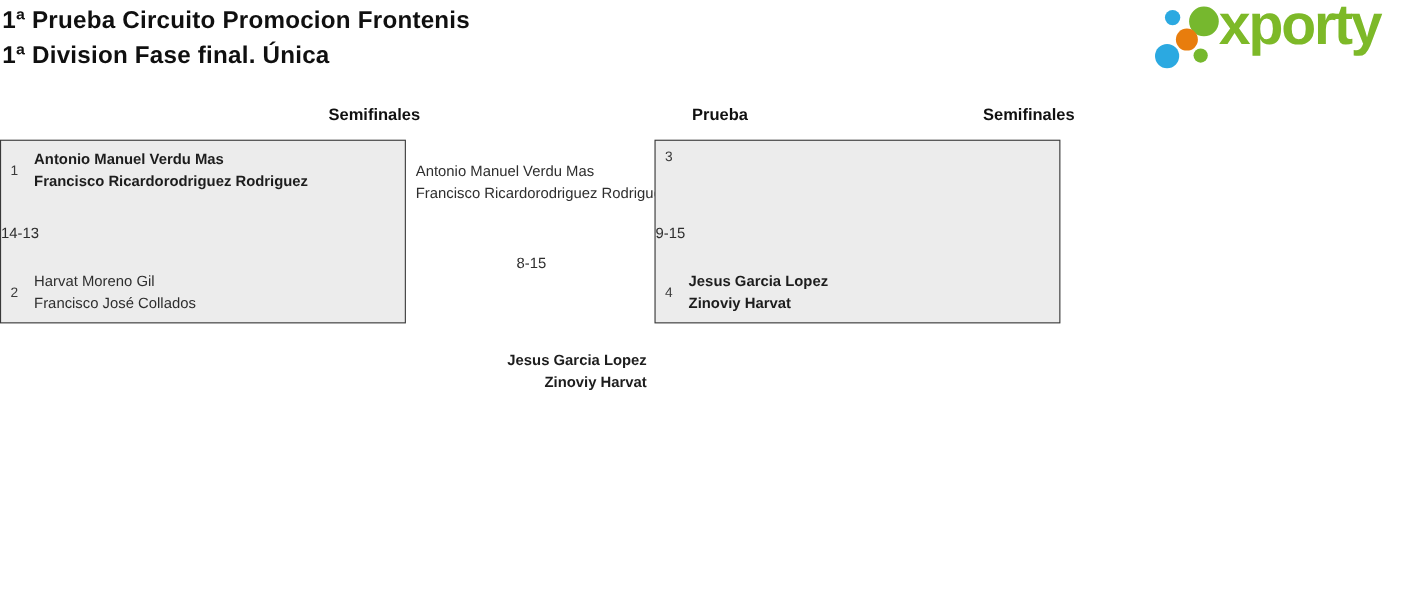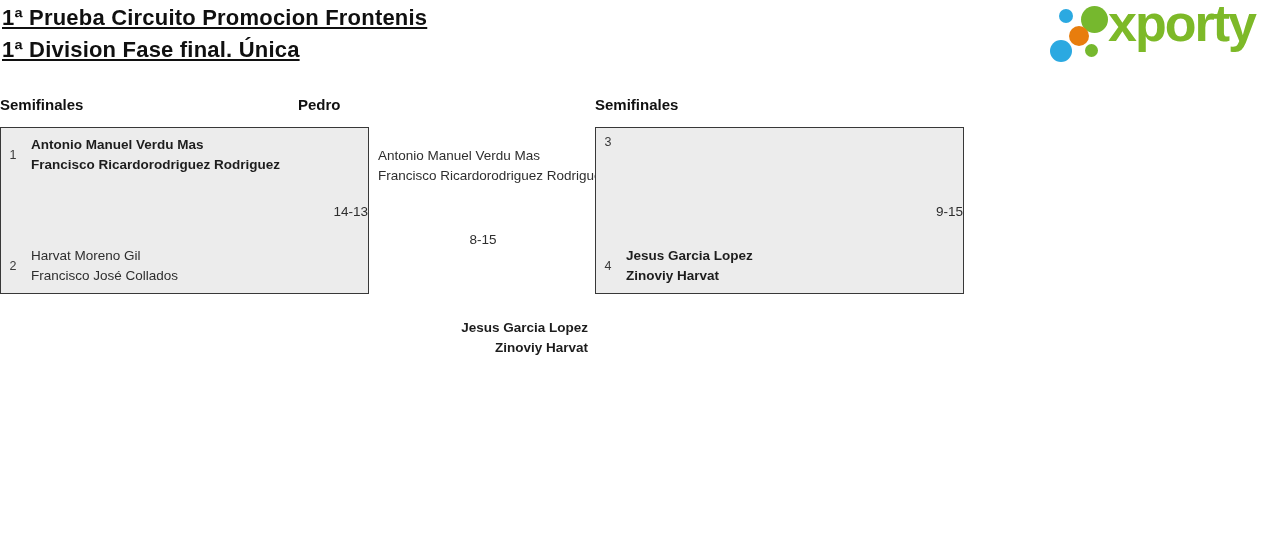--- a/index.html
+++ b/index.html
@@ -11,40 +11,40 @@
     font-family:"Liberation Sans",sans-serif;
     color:#2e2e2e;
   }
 
   
   .page-title{
     position:absolute;left:2px;top:2px;
     font-size:22px;font-weight:700;line-height:32px;
     color:#101010;letter-spacing:.2px;
   }
-  .page-title div{white-space:nowrap;text-decoration:underline;}
+  .page-title div{white-space:nowrap;}
 
   .logo{position:absolute;left:1050px;top:3px;width:228px;height:64px;cursor:pointer;text-decoration:underline;}
   .dot{position:absolute;border-radius:50%;}
   .dot-blue-small {left:9px; top:6px; width:14px;height:14px;background:#2ba9e1;}
   .dot-green-large{left:31px; top:3px; width:27px;height:27px;background:#76b82e;}
   .dot-orange     {left:19px; top:23px;width:20px;height:20px;background:#e87d0d;}
   .dot-blue-large {left:0px;  top:37px;width:22px;height:22px;background:#2ba9e1;}
   .dot-green-small{left:35px; top:41px;width:13px;height:13px;background:#76b82e;}
   .wordmark{
     position:absolute;left:58px;top:-10px;
     font-size:52px;line-height:60px;font-weight:700;
     letter-spacing:-2px;color:#7db928;
   }
 
   
   .round-label{
     position:absolute;top:96px;height:20px;
     font-size:15px;font-weight:700;color:#101010;
-    text-align:left;width:370px;
+    text-align:right;width:370px;padding-left:12px;
   }
   .round-left{left:0;}
   .round-center{left:298px;}
   .round-right{left:595px;}
 
   
   .match-card{
     position:absolute;top:127px;
     width:367px;height:165px;
     background:#ececec;
@@ -65,21 +65,21 @@
   }
   .players{
     margin-left:8px;
     font-size:13.5px;line-height:19.5px;color:#2e2e2e;
   }
   .players div{white-space:nowrap;}
   .winner .players,.players.winner{font-weight:700;color:#1d1d1d;}
 
   .score{
     position:absolute;top:74px;left:0;width:100%;
-    text-align:right;font-size:13.5px;line-height:19.5px;color:#2e2e2e;
+    text-align:left;font-size:13.5px;line-height:19.5px;color:#2e2e2e;
   }
 
   
   .final-team1{
     position:absolute;left:378px;top:146px;z-index:1;
     font-size:13.5px;line-height:19.5px;color:#2e2e2e;
   }
   .final-team1 div{white-space:nowrap;}
   .final-score{
     position:absolute;left:298px;top:230px;width:370px;
@@ -105,21 +105,21 @@
   <div class="logo">
     <span class="dot dot-blue-small"></span>
     <span class="dot dot-green-large"></span>
     <span class="dot dot-orange"></span>
     <span class="dot dot-blue-large"></span>
     <span class="dot dot-green-small"></span>
     <span class="wordmark">xporty</span>
   </div>
 
   <div class="round-label round-left">Semifinales</div>
-  <div class="round-label round-center">Pedro</div>
+  <div class="round-label round-center">Prueba</div>
   <div class="round-label round-right">Semifinales</div>
 
   <div class="match-card card-left">
     <div class="team team-top winner">
       <div class="seed">1</div>
       <div class="players">
         <div>Antonio Manuel Verdu Mas</div>
         <div>Francisco Ricardorodriguez Rodriguez</div>
       </div>
     </div>

